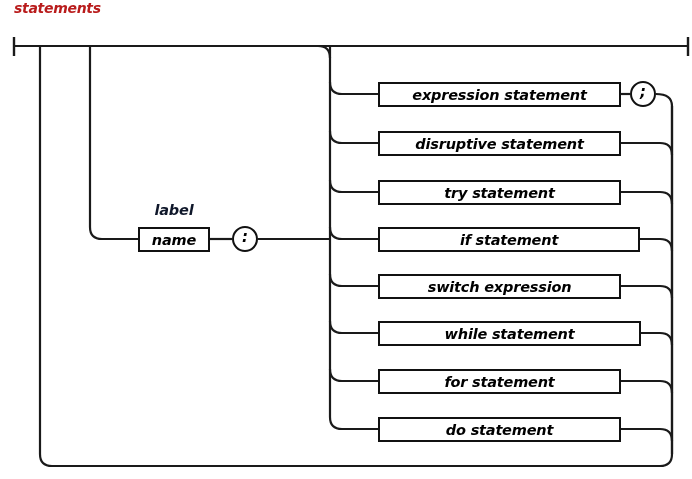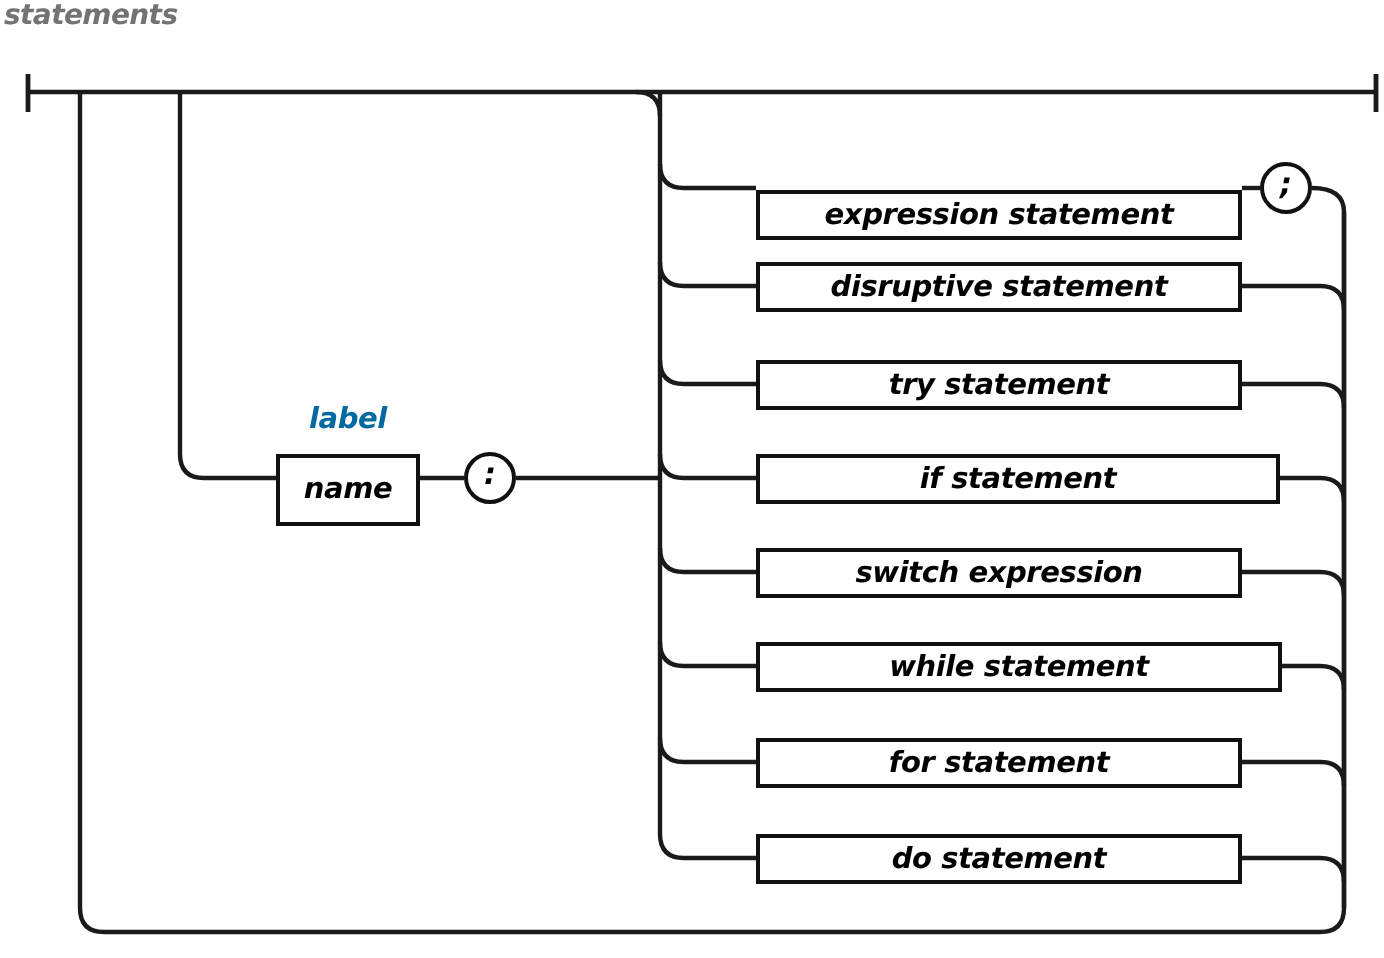--- a/index.html
+++ b/index.html
@@ -67,36 +67,36 @@
     font-size: 15px;
     color: #000000;
     line-height: 1;
   }
   .node-circle span {
     position: relative;
     top: -1.5px;
   }
   #diagram-title {
     position: absolute;
-    left: 2px;
+    left: 14px;
     top: 0px;
     font-family: "DejaVu Sans", sans-serif;
     font-weight: bold;
     font-style: italic;
     font-size: 14px;
     letter-spacing: -0.3px;
-    color: #737373;
+    color: #b91c1c;
   }
   #label-caption {
     position: absolute;
     font-family: "DejaVu Sans", sans-serif;
     font-weight: bold;
     font-style: italic;
     font-size: 14.5px;
-    color: #0369a1;
+    color: #0f172a;
     letter-spacing: -0.2px;
     text-align: center;
     white-space: nowrap;
   }
 </style>
 </head>
 <body>
 
 <div id="diagram-root">
 
@@ -140,27 +140,27 @@
     <path class="rail" d="M 621 381 L 660 381 Q 672 381 672 393"></path>
     <path class="rail" d="M 621 429 L 660 429 Q 672 429 672 441"></path>
 
     <path class="rail" d="M 672 106 L 672 454"></path>
 
     <path class="rail" d="M 210 239 L 232 239"></path>
   </svg>
 
   <div id="label-caption" style="left:138px; top:202px; width:72px;">label</div>
 
-  <div class="node-box" style="left:138px; top:227px; width:72px; height:36px;">name</div>
+  <div class="node-box" style="left:138px; top:227px; width:72px; height:25px;">name</div>
 
   <div class="node-circle" style="left:232px; top:226px; width:26px; height:26px;">
     <span>:</span>
   </div>
 
-  <div class="node-box" style="left:378px; top:82px; width:243px; height:25px;margin-top:13px;">expression statement</div>
+  <div class="node-box" style="left:378px; top:82px; width:243px; height:25px;">expression statement</div>
 
   <div class="node-circle" style="left:630px; top:81px; width:26px; height:26px;">
     <span>;</span>
   </div>
 
   <div class="node-box" style="left:378px; top:180px; width:243px; height:25px;">try statement</div>
 
   <div class="node-box" style="left:378px; top:131px; width:243px; height:25px;">disruptive statement</div>
 
   <div class="node-box" style="left:378px; top:227px; width:262px; height:25px;">if statement</div>

